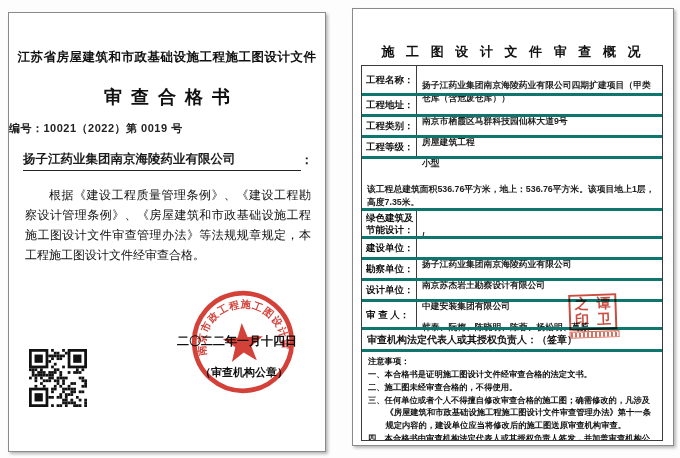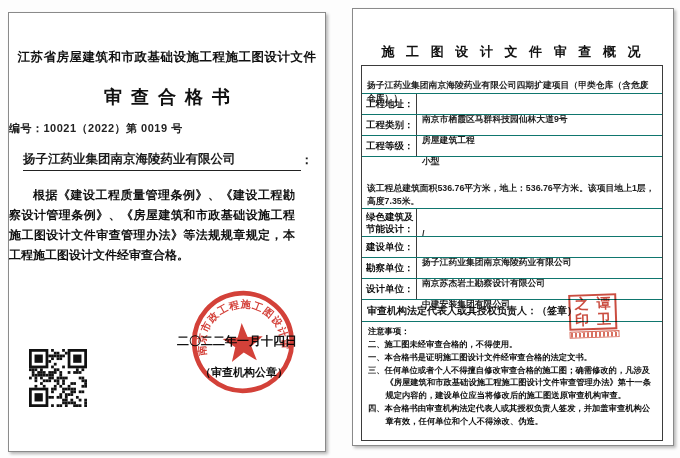--- a/index.html
+++ b/index.html
@@ -18,37 +18,37 @@
     font-size:12.5px;font-weight:bold;letter-spacing:.5px;color:#111;}
   .cert-title{position:absolute;top:72px;left:0;right:0;text-align:center;
     font-size:18px;font-weight:bold;letter-spacing:9px;text-indent:9px;color:#111;}
   .cert-number{position:absolute;top:108px;left:0;right:0;text-align:left;
     font-size:11px;font-weight:bold;letter-spacing:.5px;color:#222;}
   .addressee{position:absolute;top:138px;left:14px;width:290px;display:flex;
     align-items:flex-end;font-size:12.5px;font-weight:bold;}
   .addressee-name{border-bottom:1.3px solid #222;padding-bottom:2px;}
   .addressee-fill{flex:1;border-bottom:1.3px solid #222;height:1em;}
   .addressee-colon{padding-bottom:2px;}
-  .cert-body{position:absolute;top:172px;left:0;width:286px;font-size:12px;
-    font-weight:bold;line-height:20px;text-align:justify;text-indent:2em;color:#111;}
+  .cert-body{position:absolute;top:172px;left:16px;width:286px;font-size:12px;
+    font-weight:normal;line-height:20px;text-align:justify;text-indent:2em;color:#111;}
   .issue-date{position:absolute;top:320px;left:150px;width:156px;text-align:center;
     font-size:12px;font-weight:bold;color:#111;z-index:1;}
   .seal-caption{position:absolute;top:352px;left:168px;width:134px;text-align:center;
     font-size:11px;font-weight:bold;color:#111;z-index:1;}
   .qr{position:absolute;top:336px;left:20px;width:58px;height:58px;}
   .seal{position:absolute;top:276px;left:181px;width:106px;height:106px;
     opacity:.92;mix-blend-mode:multiply;z-index:2;transform:rotate(-4deg);}
 
   
   .overview-title{position:absolute;top:34px;left:0;right:0;text-align:center;
     font-size:13px;font-weight:bold;letter-spacing:4px;color:#111;}
   .overview-table{position:absolute;left:8px;top:56px;width:302px;height:376px;
     border:1.4px solid #3b3b3b;display:flex;flex-direction:column;box-sizing:border-box;
     background:#fff;}
-  .trow{display:flex;border-top:1px solid #0f766e;box-sizing:border-box;flex:0 0 auto;}
+  .trow{display:flex;border-top:3px solid #0f766e;box-sizing:border-box;flex:0 0 auto;}
   .trow:first-child{border-top:none;}
   .tlabel{width:55px;flex:0 0 55px;border-right:1px solid #3b3b3b;display:flex;
     align-items:center;padding:1px 2px 1px 4px;font-weight:bold;font-size:9.5px;
     white-space:pre-line;line-height:1.25;color:#111;box-sizing:border-box;}
   .tvalue{flex:1;display:flex;align-items:center;padding:1px 5px;font-weight:bold;
     font-size:8.8px;line-height:1.4;color:#222;box-sizing:border-box;margin-top:24px;}
   .sign-row{height:22px;display:flex;align-items:center;font-size:10px;
     font-weight:bold;padding-left:5px;color:#111;}
   .notes{flex:1 1 auto;padding:3px 6px;font-size:8.3px;font-weight:bold;
     line-height:1.55;color:#111;overflow:hidden;}
@@ -226,20 +226,21 @@
         <textPath href="#seal-arc" startOffset="2">南京市政工程施工图设计审查有限公司</textPath>
       </text>
     </svg>
   </div>
 
   <div class="page page-right">
     <div class="overview-title">施 工 图 设 计 文 件 审 查 概 况</div>
 
     <div class="overview-table">
       <div class="trow" style="height:27px">
+        <div class="tlabel">工程名称：</div>
         <div class="tvalue">扬子江药业集团南京海陵药业有限公司四期扩建项目（甲类仓库（含危废仓库））</div>
       </div>
       <div class="trow" style="height:21px">
         <div class="tlabel">工程地址：</div>
         <div class="tvalue">南京市栖霞区马群科技园仙林大道9号</div>
       </div>
       <div class="trow" style="height:21px">
         <div class="tlabel">工程类别：</div>
         <div class="tvalue">房屋建筑工程</div>
       </div>
@@ -260,25 +261,29 @@
         <div class="tvalue">扬子江药业集团南京海陵药业有限公司</div>
       </div>
       <div class="trow" style="height:21px">
         <div class="tlabel">勘察单位：</div>
         <div class="tvalue">南京苏杰岩土勘察设计有限公司</div>
       </div>
       <div class="trow" style="height:21px">
         <div class="tlabel">设计单位：</div>
         <div class="tvalue">中建安装集团有限公司</div>
       </div>
+      <div class="trow" style="height:28px">
+        <div class="tlabel">审 查 人：</div>
+        <div class="tvalue">韩泰、阮梅、陈晓明、陈蓉、杨松明、葛原</div>
+      </div>
       <div class="trow sign-row">审查机构法定代表人或其授权负责人：（签章）</div>
       <div class="trow notes" style="display:block">
         <div>注意事项：</div>
+        <div class="note-item">一、本合格书是证明施工图设计文件经审查合格的法定文书。</div>
         <div class="note-item">二、施工图未经审查合格的，不得使用。</div>
-        <div class="note-item">一、本合格书是证明施工图设计文件经审查合格的法定文书。</div>
         <div class="note-item">三、任何单位或者个人不得擅自修改审查合格的施工图；确需修改的，凡涉及《房屋建筑和市政基础设施工程施工图设计文件审查管理办法》第十一条规定内容的，建设单位应当将修改后的施工图送原审查机构审查。</div>
         <div class="note-item">四、本合格书由审查机构法定代表人或其授权负责人签发，并加盖审查机构公章有效，任何单位和个人不得涂改、伪造。</div>
       </div>
     </div>
 
     <div class="stamp">
       <div class="stamp-box">
         <div class="stamp-char">之</div>
         <div class="stamp-char">谭</div>
         <div class="stamp-char">印</div>

